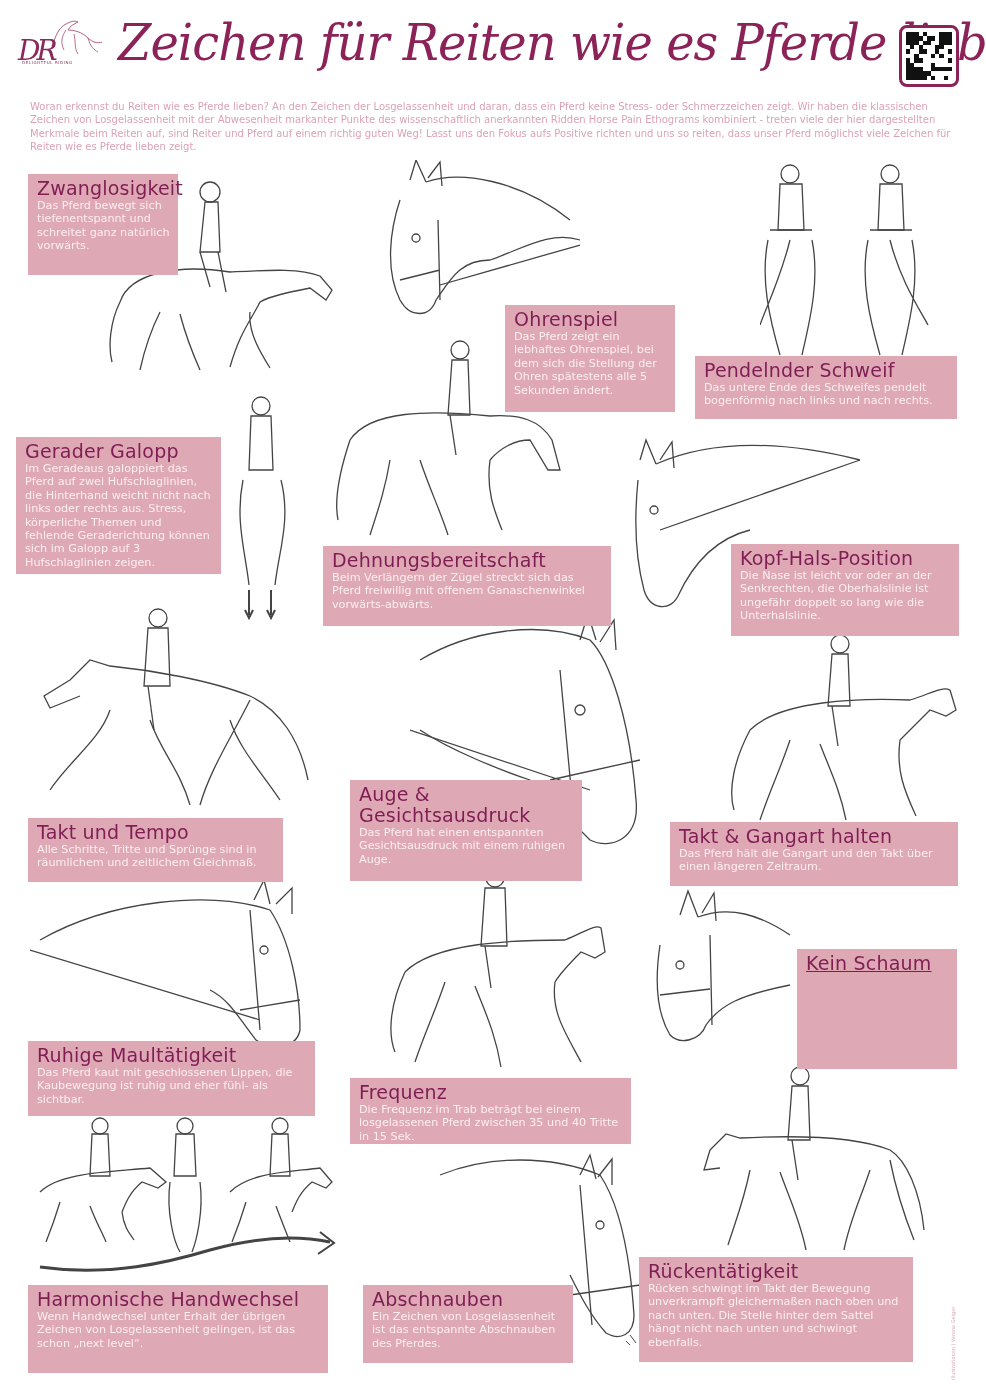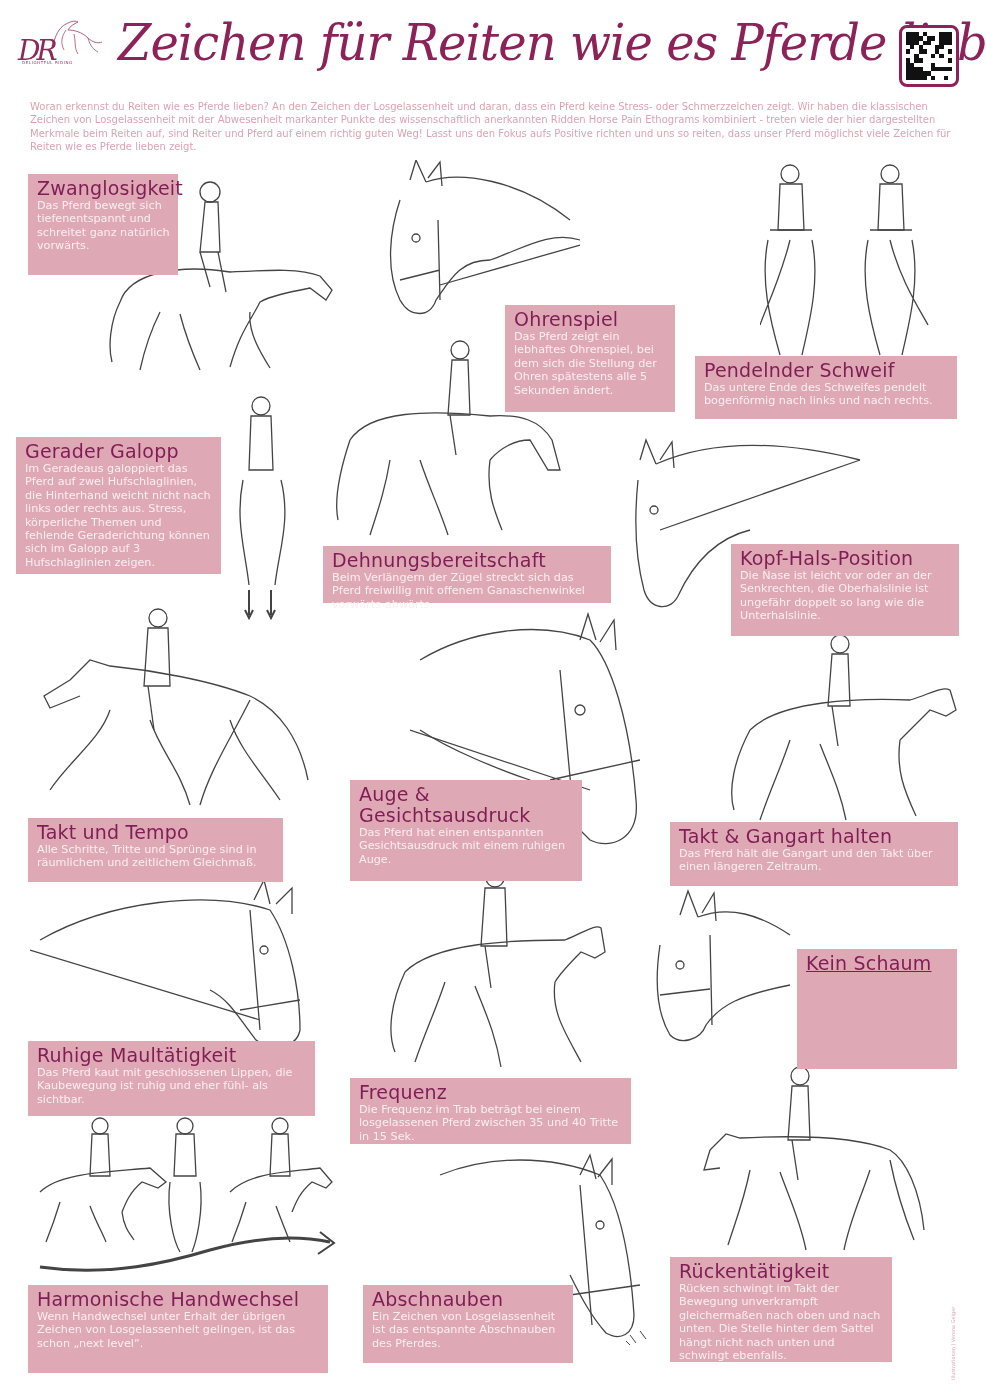--- a/index.html
+++ b/index.html
@@ -363,21 +363,21 @@
 <div class="card" style="left:695px;top:356px;width:262px;height:63px;">
   <h2>Pendelnder Schweif</h2>
   <p>Das untere Ende des Schweifes pendelt bogenförmig nach links und nach rechts.</p>
 </div>
 
 <div class="card" style="left:16px;top:437px;width:205px;height:137px;">
   <h2>Gerader Galopp</h2>
   <p>Im Geradeaus galoppiert das Pferd auf zwei Hufschlaglinien, die Hinterhand weicht nicht nach links oder rechts aus. Stress, körperliche Themen und fehlende Geraderichtung können sich im Galopp auf 3 Hufschlaglinien zeigen.</p>
 </div>
 
-<div class="card" style="left:323px;top:546px;width:288px;height:57px;">
+<div class="card" style="left:323px;top:546px;width:288px;height:80px;">
   <h2>Dehnungsbereitschaft</h2>
   <p>Beim Verlängern der Zügel streckt sich das Pferd freiwillig mit offenem Ganaschenwinkel vorwärts-abwärts.</p>
 </div>
 
 <div class="card" style="left:731px;top:544px;width:228px;height:92px;">
   <h2>Kopf-Hals-Position</h2>
   <p>Die Nase ist leicht vor oder an der Senkrechten, die Oberhalslinie ist ungefähr doppelt so lang wie die Unterhalslinie.</p>
 </div>
 
 <div class="card" style="left:28px;top:818px;width:255px;height:64px;">
@@ -412,20 +412,20 @@
 <div class="card" style="left:28px;top:1285px;width:300px;height:88px;">
   <h2>Harmonische Handwechsel</h2>
   <p>Wenn Handwechsel unter Erhalt der übrigen Zeichen von Losgelassenheit gelingen, ist das schon „next level“.</p>
 </div>
 
 <div class="card" style="left:363px;top:1285px;width:210px;height:78px;">
   <h2>Abschnauben</h2>
   <p>Ein Zeichen von Losgelassenheit ist das entspannte Abschnauben des Pferdes.</p>
 </div>
 
-<div class="card" style="left:670px;top:1257px;width:222px;height:105px;">
+<div class="card" style="left:639px;top:1257px;width:274px;height:105px;">
   <h2>Rückentätigkeit</h2>
   <p>Rücken schwingt im Takt der Bewegung unverkrampft gleichermaßen nach oben und nach unten. Die Stelle hinter dem Sattel hängt nicht nach unten und schwingt ebenfalls.</p>
 </div>
 
 <div class="credit">
   <span>Illustrationen | Verena Geiger</span>
 </div>
 
 </body></html>

